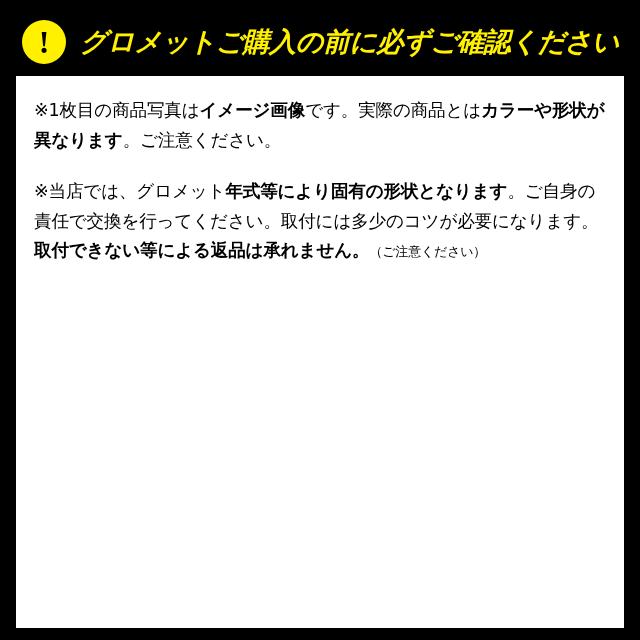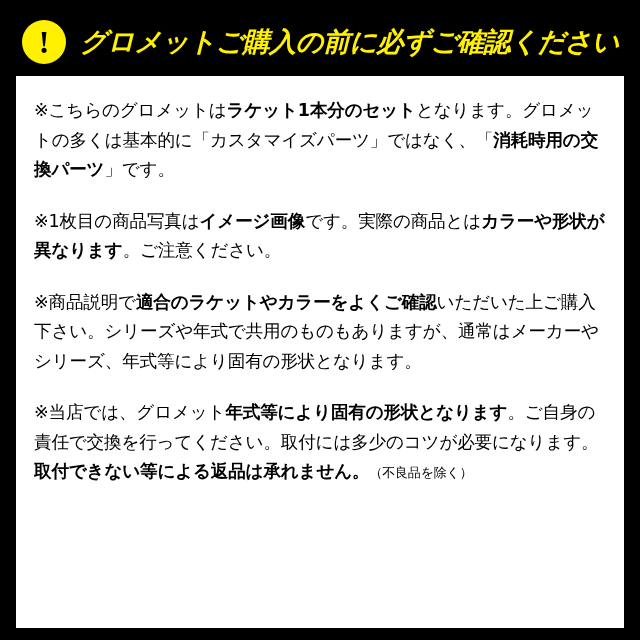--- a/index.html
+++ b/index.html
@@ -90,19 +90,17 @@
 <div class="page">
 
   <div class="header">
     <div class="warn-icon">
       <span class="bang">!</span>
     </div>
     <div class="header-title">グロメットご購入の前に必ずご確認ください</div>
   </div>
 
   <div class="body-card">
-    <p class="para"><span>※こちらのグロメットは</span><b>ラケット1本分のセット</b><span>となります。グロメットの多くは基本的に「カスタマイズパーツ」ではなく、「</span><b>消耗時用の交換パーツ</b><span>」です。</span></p>
     <p class="para"><span>※1枚目の商品写真は</span><b>イメージ画像</b><span>です。実際の商品とは</span><b>カラーや形状が異なります</b><span>。ご注意ください。</span></p>
-    <p class="para"><span>※商品説明で</span><b>適合のラケットやカラーをよくご確認</b><span>いただいた上ご購入下さい。シリーズや年式で共用のものもありますが、通常はメーカーやシリーズ、年式等により固有の形状となります。</span></p>
-    <p class="para"><span>※当店では、グロメット</span><b>年式等により固有の形状となります</b><span>。ご自身の責任で交換を行ってください。取付には多少のコツが必要になります。</span><b>取付できない等による返品は承れません。</b><span class="small-note">（不良品を除く）</span></p>
+    <p class="para"><span>※当店では、グロメット</span><b>年式等により固有の形状となります</b><span>。ご自身の責任で交換を行ってください。取付には多少のコツが必要になります。</span><b>取付できない等による返品は承れません。</b><span class="small-note">（ご注意ください）</span></p>
   </div>
 
 </div>
 
 </body></html>

